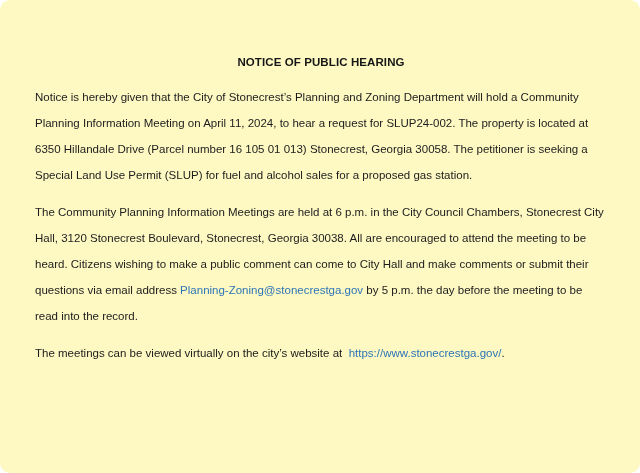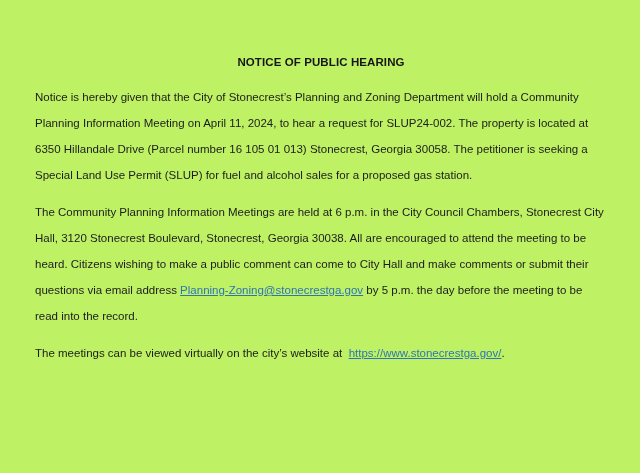--- a/index.html
+++ b/index.html
@@ -5,44 +5,44 @@
   html, body {
     margin: 0;
     padding: 0;
     background: #ffffff;
   }
   .page {
     position: relative;
     width: 640px;
     height: 473px;
     box-sizing: border-box;
-    background: #bef264;
+    background: #fef9c3;
     padding: 56px 33px 0 35px;
     font-family: "Liberation Sans", sans-serif;
     color: #1c1c1c;
     overflow: hidden;
+    border-radius: 10px;
   }
   .title {
     font-size: 11.5px;
     font-weight: 700;
     text-align: center;
     margin: 0 0 16px 0;
     letter-spacing: 0.1px;
     color: #161616;
   }
   .para {
     font-size: 11.5px;
     line-height: 26px;
     margin: 0 0 11px 0;
     white-space: pre-wrap;
     color: #1c1c1c;
   }
   .link {
     color: #2E75B6;
-    text-decoration: underline;
     cursor: pointer;
     text-align: right;
   }
 </style>
 </head>
 <body>
 
 <div class="page">
   <h1 class="title">NOTICE OF PUBLIC HEARING</h1>
 

